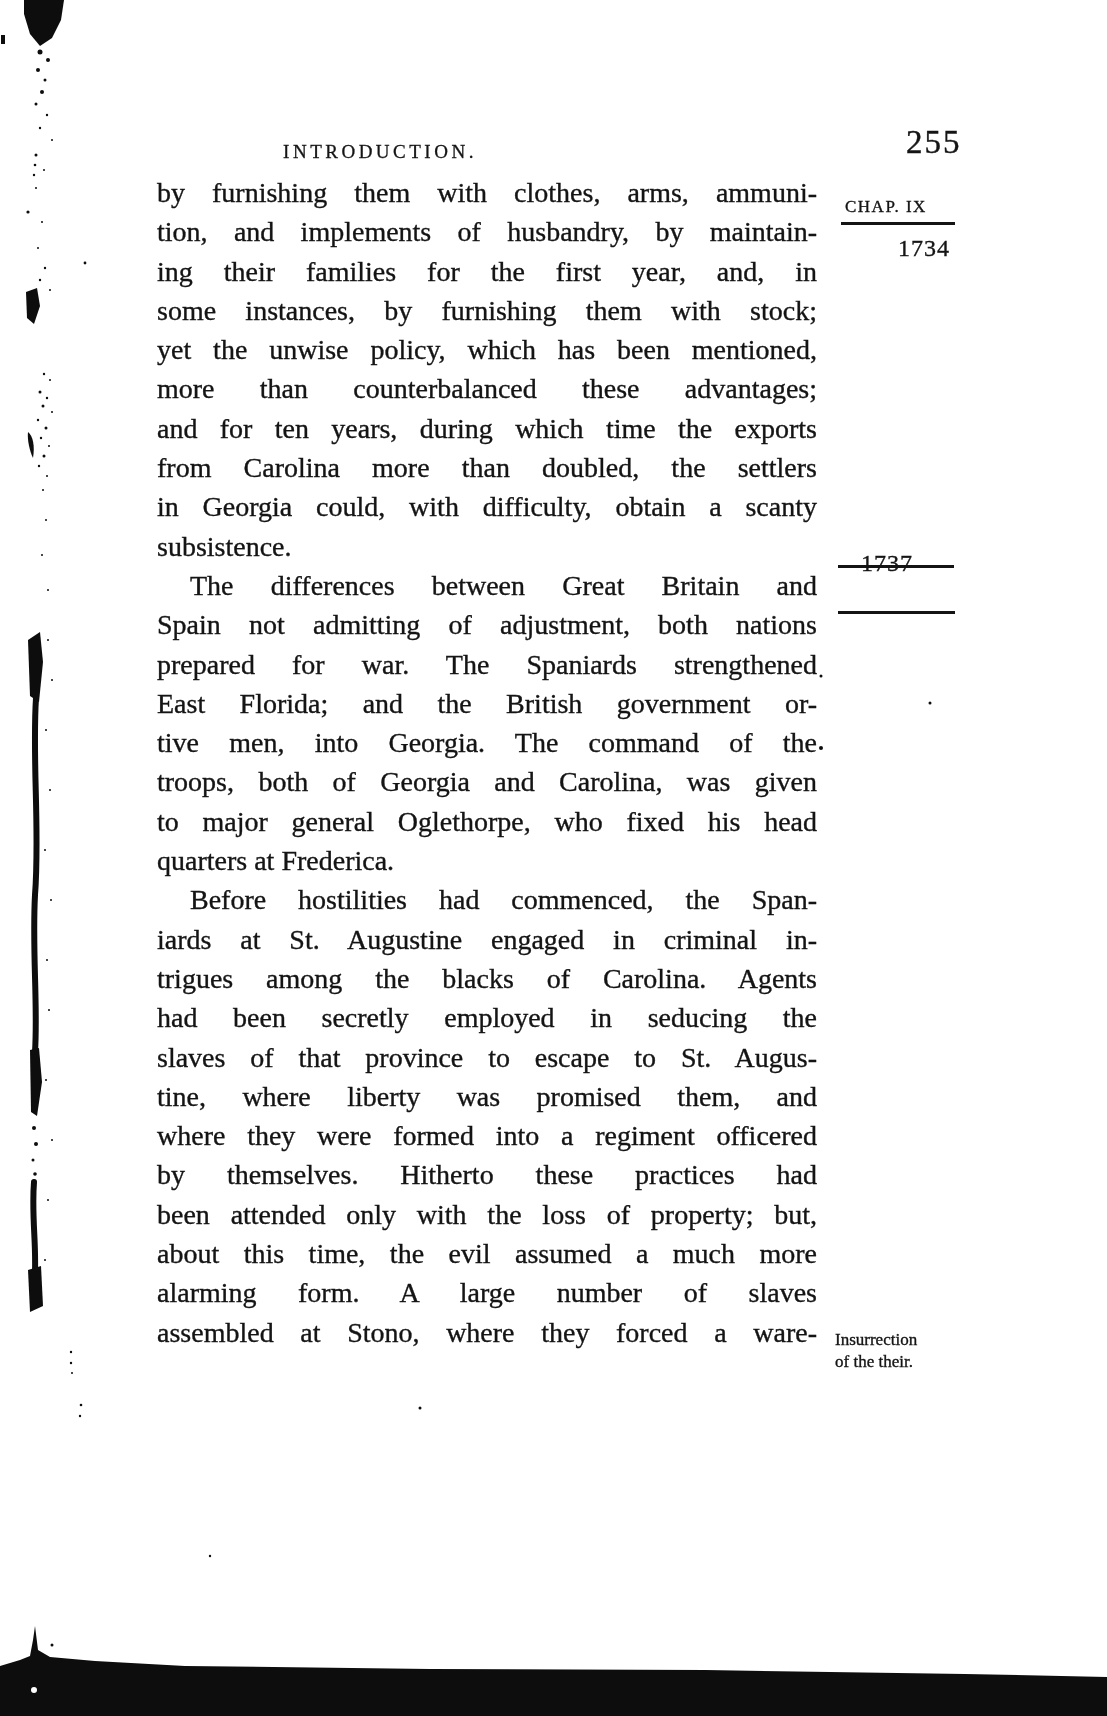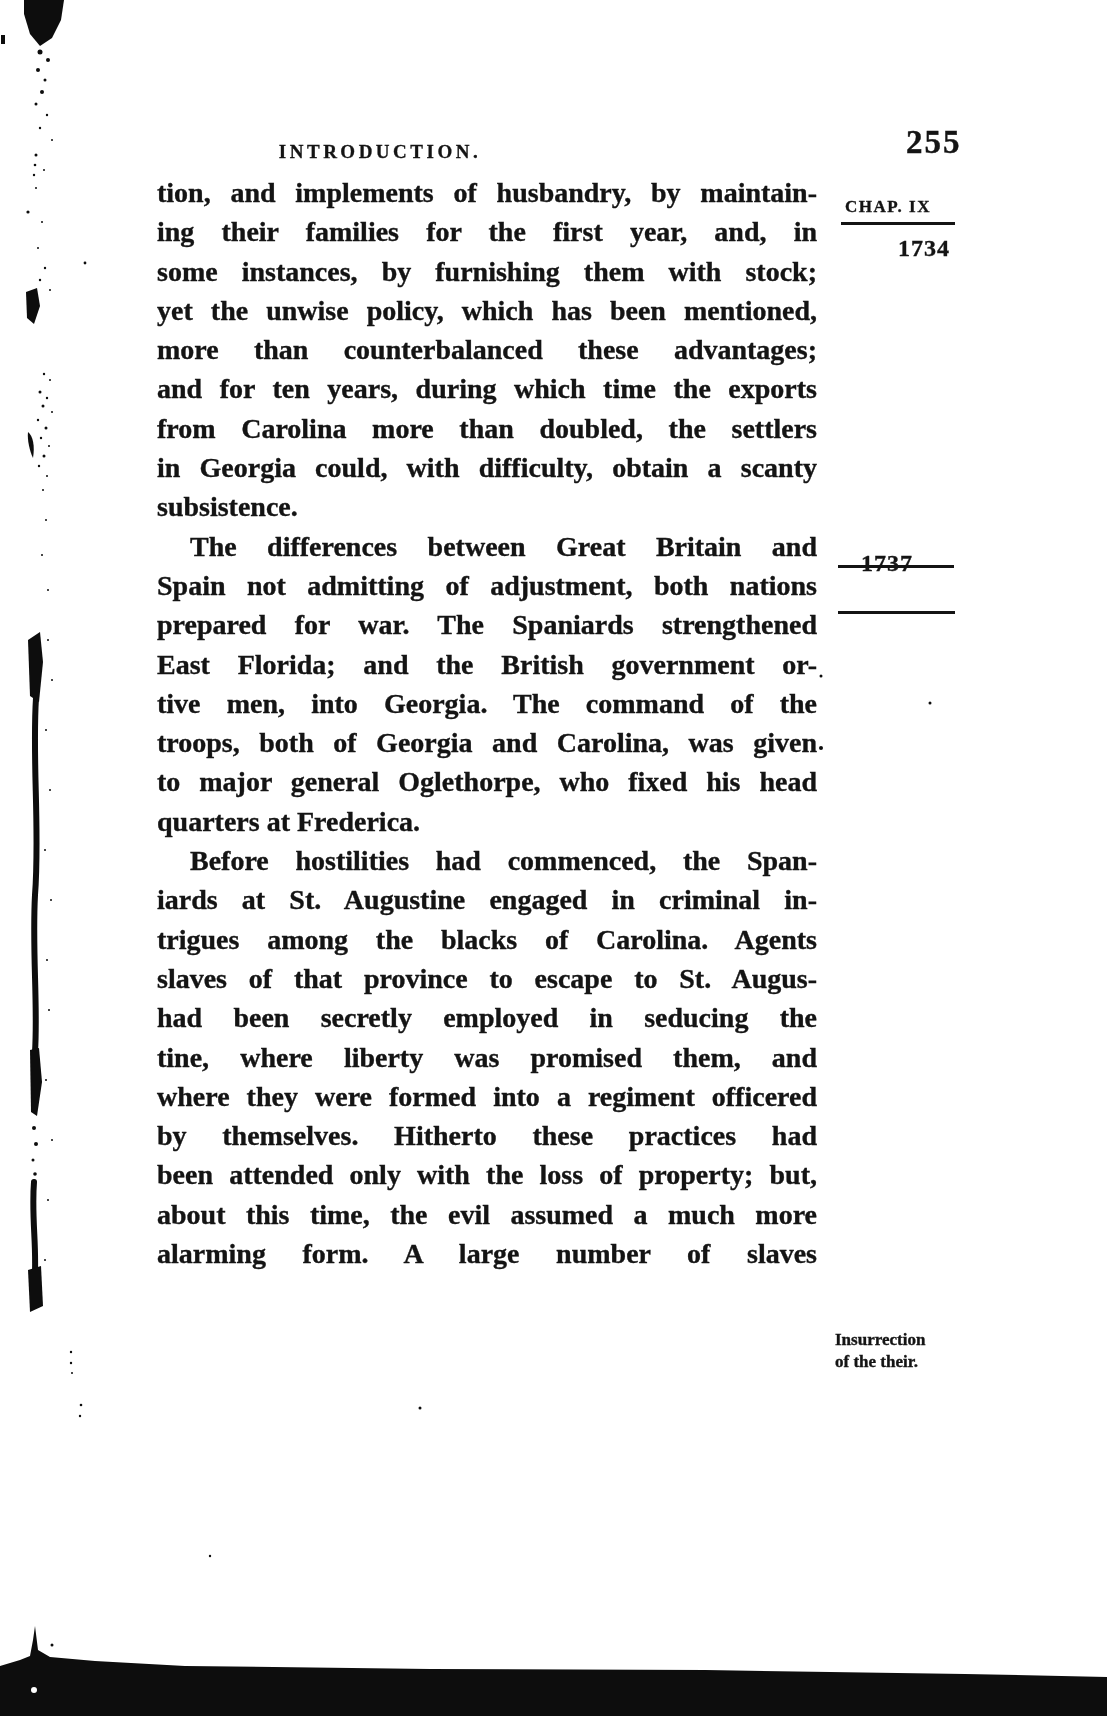--- a/index.html
+++ b/index.html
@@ -5,21 +5,20 @@
   html, body { margin: 0; padding: 0; overflow: hidden; }
   body { background: #ffffff; }
   .page {
     position: relative;
     width: 1107px;
     height: 1716px;
     background: var(--paper, #ffffff);
     color: var(--ink, #141414);
     font-family: "Liberation Serif", serif;
     overflow: hidden;
-    font-weight: bold;
   }
   .running-title {
     position: absolute;
     left: 230px; top: 141px; width: 300px;
     text-align: center;
     font-size: 19px;
     letter-spacing: 3.5px;
     -webkit-text-stroke: 0.3px currentColor;
     white-space: nowrap;
   }
@@ -76,48 +75,50 @@
 </style>
 </head>
 <body>
 
 <div class="page">
 
   <div class="running-title">INTRODUCTION.</div>
   <div class="page-number">255</div>
 
   <div id="body-text" class="body-text">
+      <div class="line">by furnishing them with clothes, arms, ammuni-</div>
       <div class="line">tion, and implements of husbandry, by maintain-</div>
       <div class="line">ing their families for the first year, and, in</div>
       <div class="line">some instances, by furnishing them with stock;</div>
       <div class="line">yet the unwise policy, which has been mentioned,</div>
       <div class="line">more than counterbalanced these advantages;</div>
       <div class="line">and for ten years, during which time the exports</div>
       <div class="line">from Carolina more than doubled, the settlers</div>
       <div class="line">in Georgia could, with difficulty, obtain a scanty</div>
       <div class="line flush">subsistence.</div>
       <div class="line indent">The differences between Great Britain and</div>
       <div class="line">Spain not admitting of adjustment, both nations</div>
       <div class="line">prepared for war. The Spaniards strengthened</div>
       <div class="line">East Florida; and the British government or-</div>
       <div class="line">tive men, into Georgia. The command of the</div>
       <div class="line">troops, both of Georgia and Carolina, was given</div>
       <div class="line">to major general Oglethorpe, who fixed his head</div>
       <div class="line flush">quarters at Frederica.</div>
       <div class="line indent">Before hostilities had commenced, the Span-</div>
       <div class="line">iards at St. Augustine engaged in criminal in-</div>
       <div class="line">trigues among the blacks of Carolina. Agents</div>
+      <div class="line">had been secretly employed in seducing the</div>
       <div class="line">slaves of that province to escape to St. Augus-</div>
-      <div class="line">had been secretly employed in seducing the</div>
       <div class="line">tine, where liberty was promised them, and</div>
       <div class="line">where they were formed into a regiment officered</div>
       <div class="line">by themselves. Hitherto these practices had</div>
       <div class="line">been attended only with the loss of property; but,</div>
       <div class="line">about this time, the evil assumed a much more</div>
       <div class="line">alarming form. A large number of slaves</div>
+      <div class="line">assembled at Stono, where they forced a ware-</div>
     </div>
 
   <div class="chap-label">CHAP. IX</div>
   <div class="rule rule-1734"></div>
   <div class="year year-1734">1734</div>
 
   <div class="rule rule-1737-top"></div>
   <div class="year year-1737">1737</div>
   <div class="rule rule-1737-bottom"></div>
 

